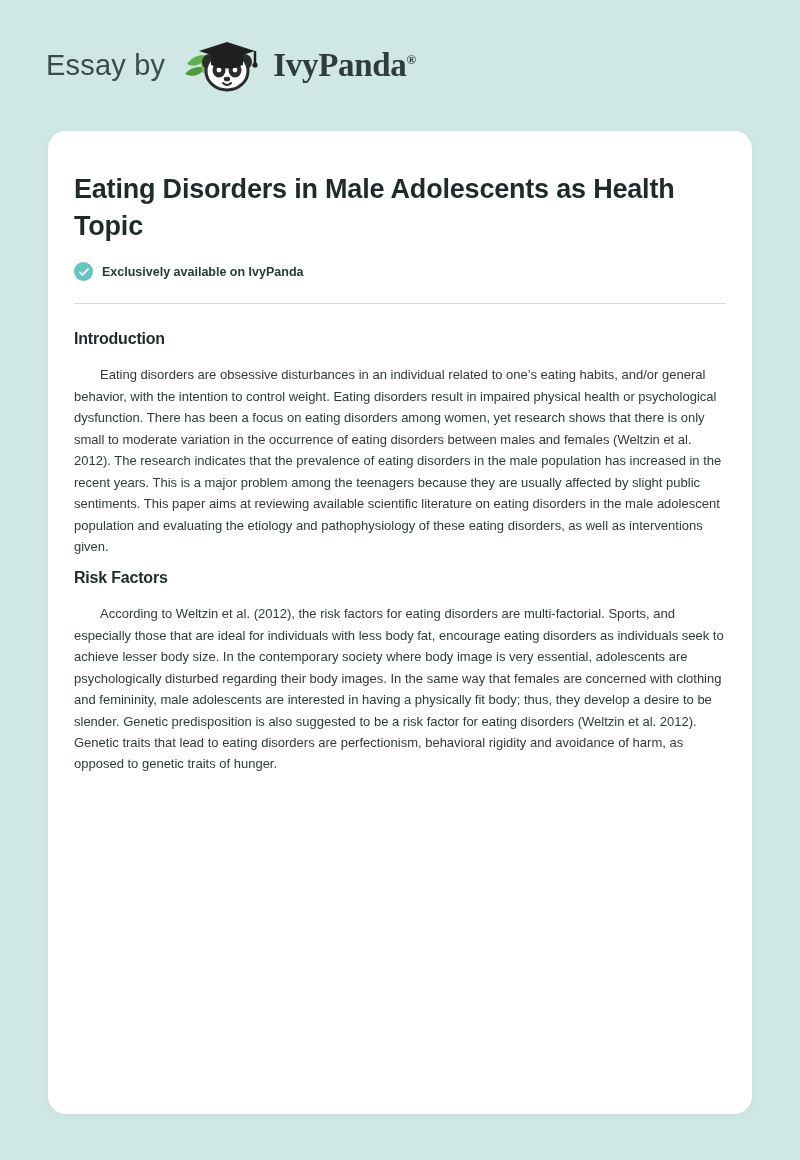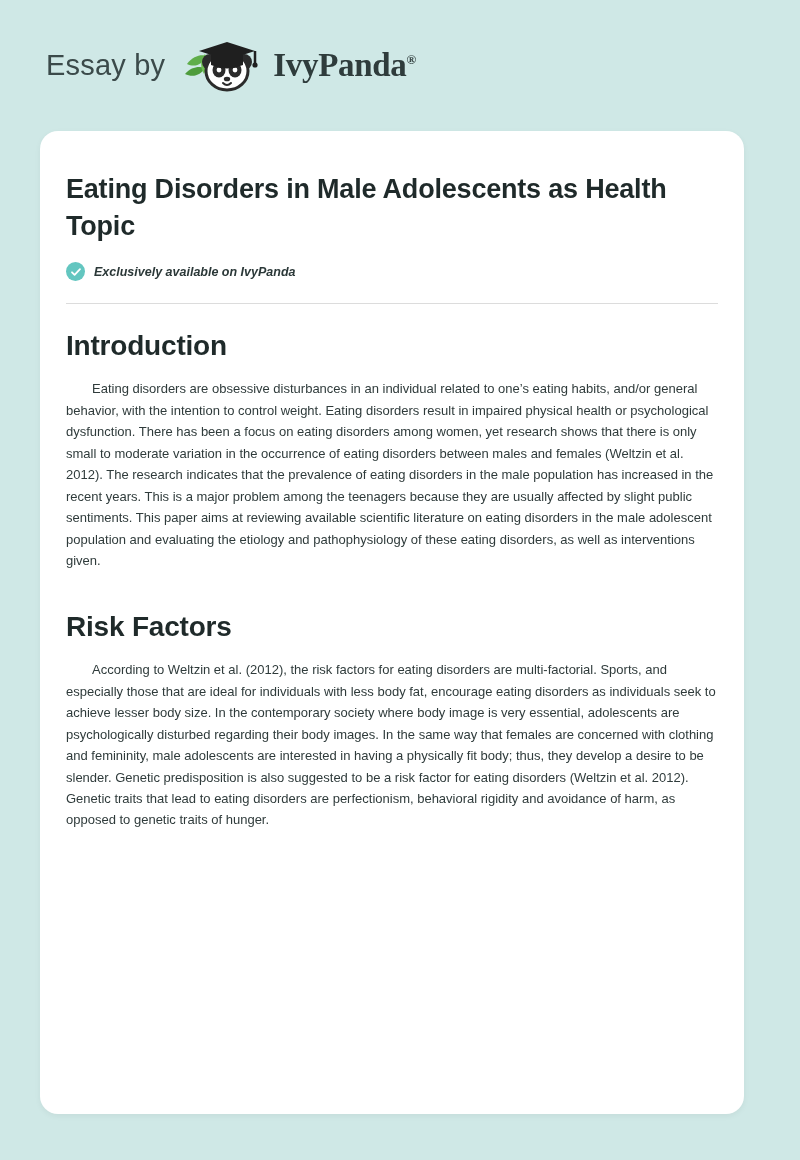--- a/index.html
+++ b/index.html
@@ -56,21 +56,21 @@
   }
   .brand-reg {
     font-size: 13px;
     vertical-align: super;
     font-weight: bold;
   }
 
   
   .doc-card {
     position: absolute;
-    left: 40px;
+    left: 48px;
     top: 131px;
     width: 704px;
     height: 983px;
     background: #ffffff;
     border-radius: 18px;
     box-shadow: 0 2px 6px rgba(0,0,0,0.05);
     box-sizing: border-box;
     overflow: hidden;
   }
   .doc-inner {
@@ -82,21 +82,20 @@
     font-weight: bold;
     color: #1f2a2a;
     margin: 0 0 18px 0;
     letter-spacing: -0.2px;
   }
   .exclusive-row {
     display: flex;
     align-items: center;
     gap: 9px;
     margin-bottom: 22px;
-    font-style: italic;
   }
   .check-badge {
     width: 19px;
     height: 19px;
     border-radius: 50%;
     background: #63c6c0;
     display: flex;
     align-items: center;
     justify-content: center;
     flex: none;
@@ -106,28 +105,28 @@
     font-size: 12.5px;
     font-weight: bold;
     color: #2b3838;
   }
   .divider {
     border: none;
     border-top: 1px solid #dcdcdc;
     margin: 0 0 26px 0;
   }
   h2.section-heading {
-    font-size: 28px;
+    font-size: 16px;
     font-weight: bold;
     color: #1f2a2a;
     margin: 0 0 16px 0;
     letter-spacing: -0.2px;
   }
   h2.section-heading.second {
-    margin-top: 40px;
+    margin-top: 12px;
   }
   p.body-text {
     font-size: 13px;
     line-height: 1.65;
     color: #2f3b3b;
     margin: 0;
     text-indent: 26px;
     text-align: left;
   }
 </style>

